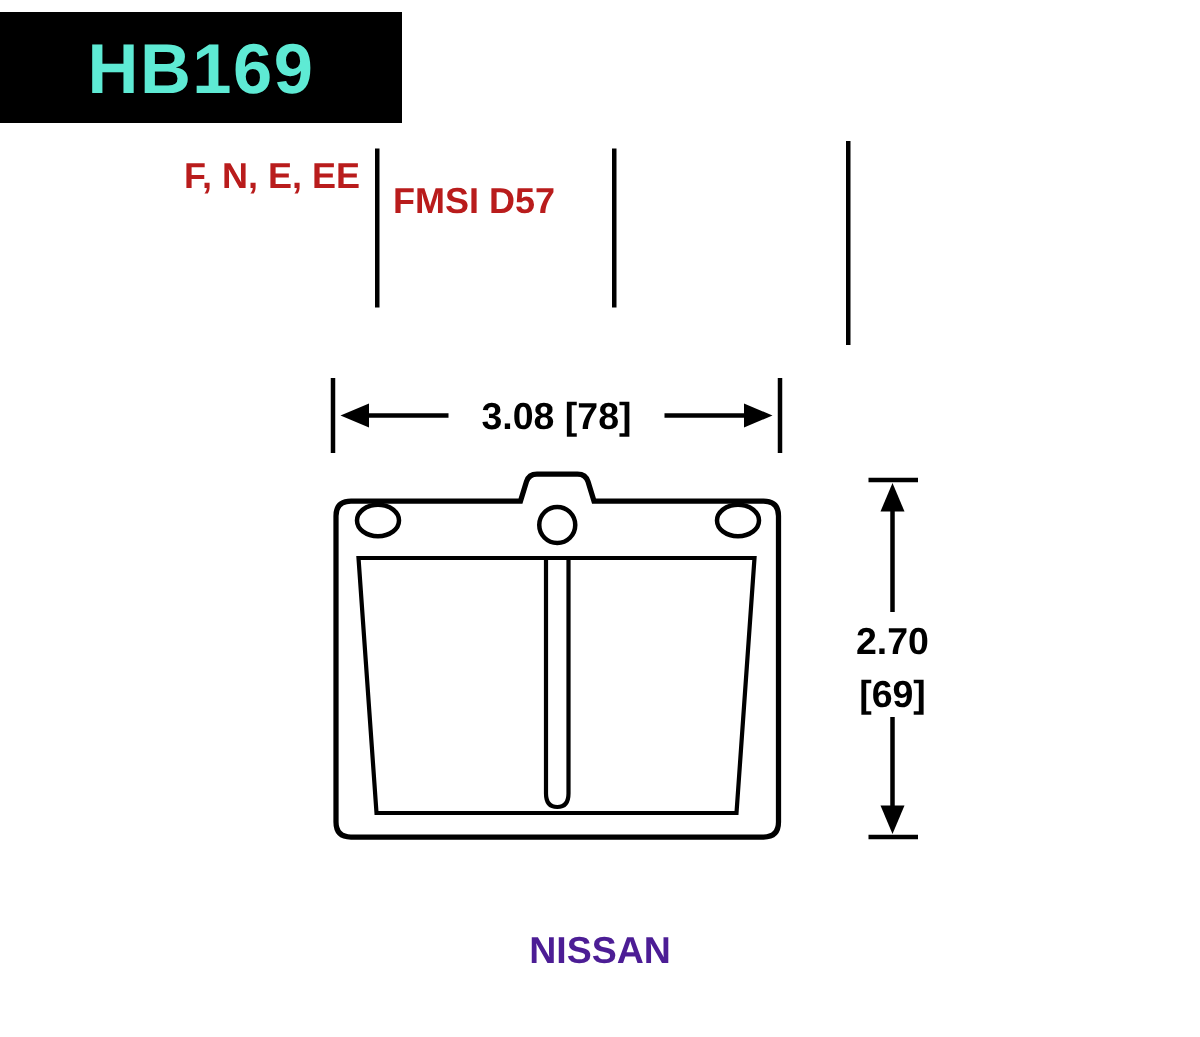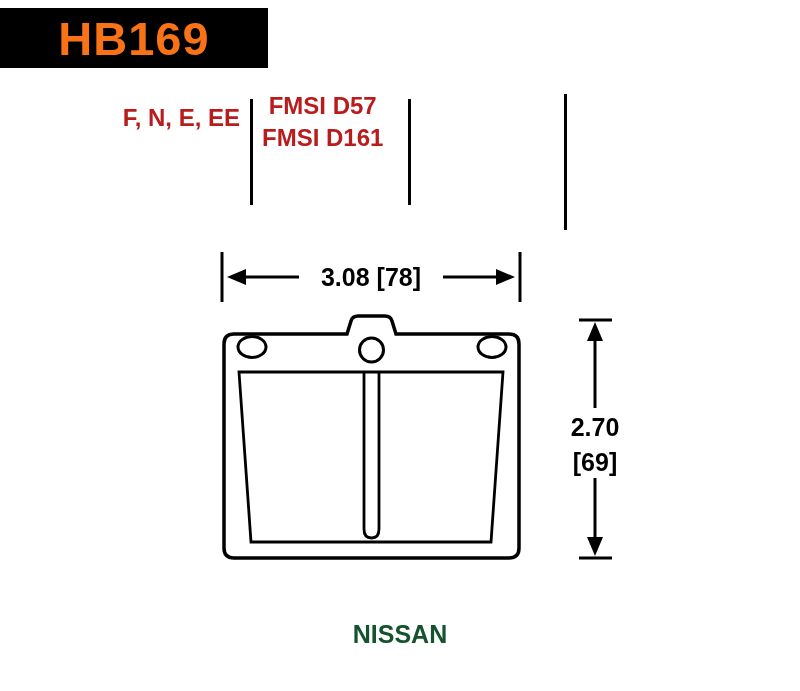--- a/index.html
+++ b/index.html
@@ -14,23 +14,23 @@
     height: 691px;
     background: #ffffff;
     overflow: hidden;
     color: #000;
   }
   .banner {
     position: absolute;
     left: 0;
     top: 8px;
     width: 268px;
-    height: 60px;
+    height: 74px;
     background: #000000;
-    color: #f97316;
+    color: #5eead4;
     display: flex;
     align-items: center;
     justify-content: center;
     font-weight: bold;
     font-size: 47px;
     letter-spacing: 1px;
   }
   .spec-text {
     position: absolute;
     font-weight: bold;
@@ -40,22 +40,22 @@
     white-space: nowrap;
   }
   .compounds {
     left: 40px;
     top: 102px;
     width: 200px;
     text-align: right;
   }
   .fmsi {
     left: 262px;
-    top: 90px;
-    text-align: center;
+    top: 119px;
+    text-align: right;
   }
   .thickness {
     left: 577px;
     top: 102px;
   }
   .divider {
     position: absolute;
     width: 3px;
     background: #000;
   }
@@ -74,41 +74,40 @@
     fill: #000000;
   }
   .footer {
     position: absolute;
     left: 0;
     top: 620px;
     width: 800px;
     text-align: center;
     font-weight: bold;
     font-size: 25px;
-    color: #14532d;
+    color: #4c1d95;
   }
 </style>
 </head>
 <body>
 
 <div class="page">
 
   <div class="banner">
     <span>HB169</span>
   </div>
 
   <div class="spec-text compounds">
     <div>F, N, E, EE</div>
   </div>
 
   <div class="divider d1"></div>
 
   <div class="spec-text fmsi">
     <div>FMSI D57</div>
-    <div>FMSI D161</div>
   </div>
 
   <div class="divider d2"></div>
   <div class="divider d3"></div>
 
 
   <svg class="drawing" width="800" height="691" viewBox="0 0 800 691">
 
     <g stroke="#000000" stroke-width="3" fill="none">
       <line x1="222" y1="252" x2="222" y2="302"></line>

